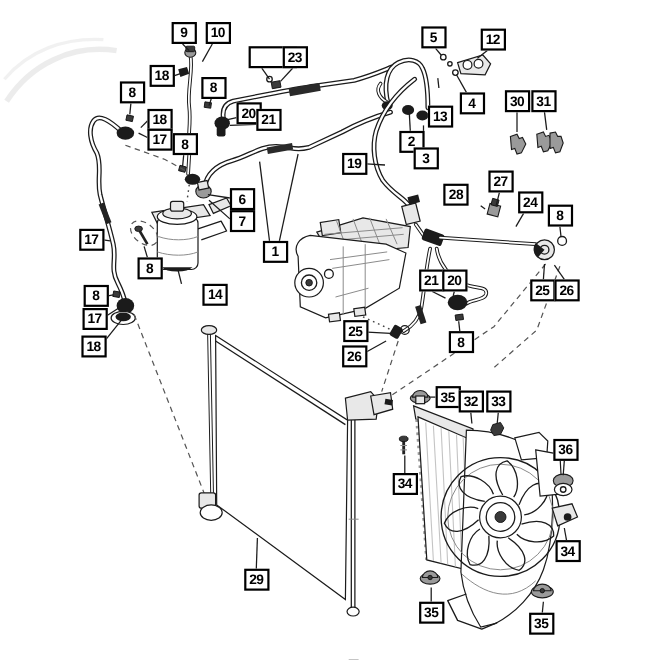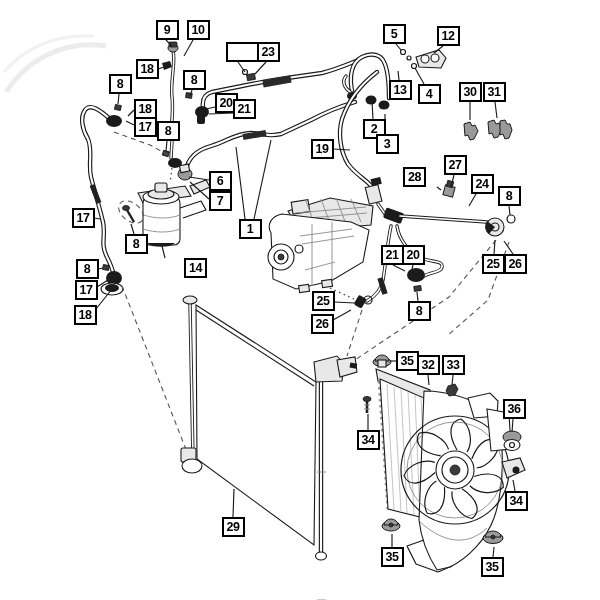--- a/index.html
+++ b/index.html
@@ -324,21 +324,21 @@
       <div class="callout" style="left: 208.5px; top: 191px;">7</div>
       <div class="callout" style="left: 238.5px; top: 219px;">1</div>
       <div class="callout" style="left: 71.5px; top: 208px;">17</div>
       <div class="callout" style="left: 124.5px; top: 234px;">8</div>
       <div class="callout" style="left: 169px; top: 258px; margin-left: 15px;">14</div>
       <div class="callout" style="left: 75.5px; top: 259px;">8</div>
       <div class="callout" style="left: 74.5px; top: 280px;">17</div>
       <div class="callout" style="left: 73.5px; top: 305px;">18</div>
       <div class="callout" style="left: 382.5px; top: 24px;">5</div>
       <div class="callout" style="left: 436.5px; top: 26px;">12</div>
-      <div class="callout" style="left: 388.5px; top: 80px;">13</div>
+      <div class="callout" style="left: 388.5px; top: 96px;">13</div>
       <div class="callout" style="left: 417.5px; top: 84px;">4</div>
       <div class="callout" style="left: 458.5px; top: 82px;">30</div>
       <div class="callout" style="left: 482.5px; top: 82px;">31</div>
       <div class="callout" style="left: 362.5px; top: 119px;">2</div>
       <div class="callout" style="left: 375.5px; top: 134px;">3</div>
       <div class="callout" style="left: 310.5px; top: 139px;">19</div>
       <div class="callout" style="left: 443.5px; top: 155px;">27</div>
       <div class="callout" style="left: 403px; top: 167px; text-align: center;">28</div>
       <div class="callout" style="left: 470.5px; top: 174px;">24</div>
       <div class="callout" style="left: 497.5px; top: 186px;">8</div>

